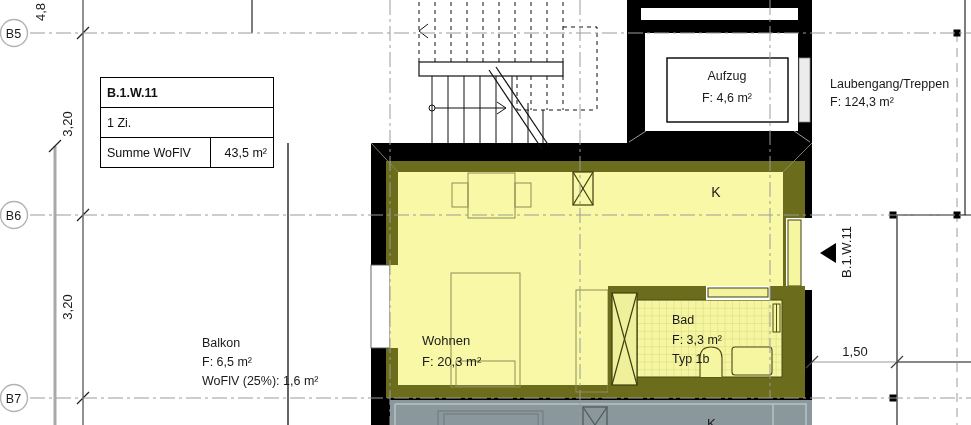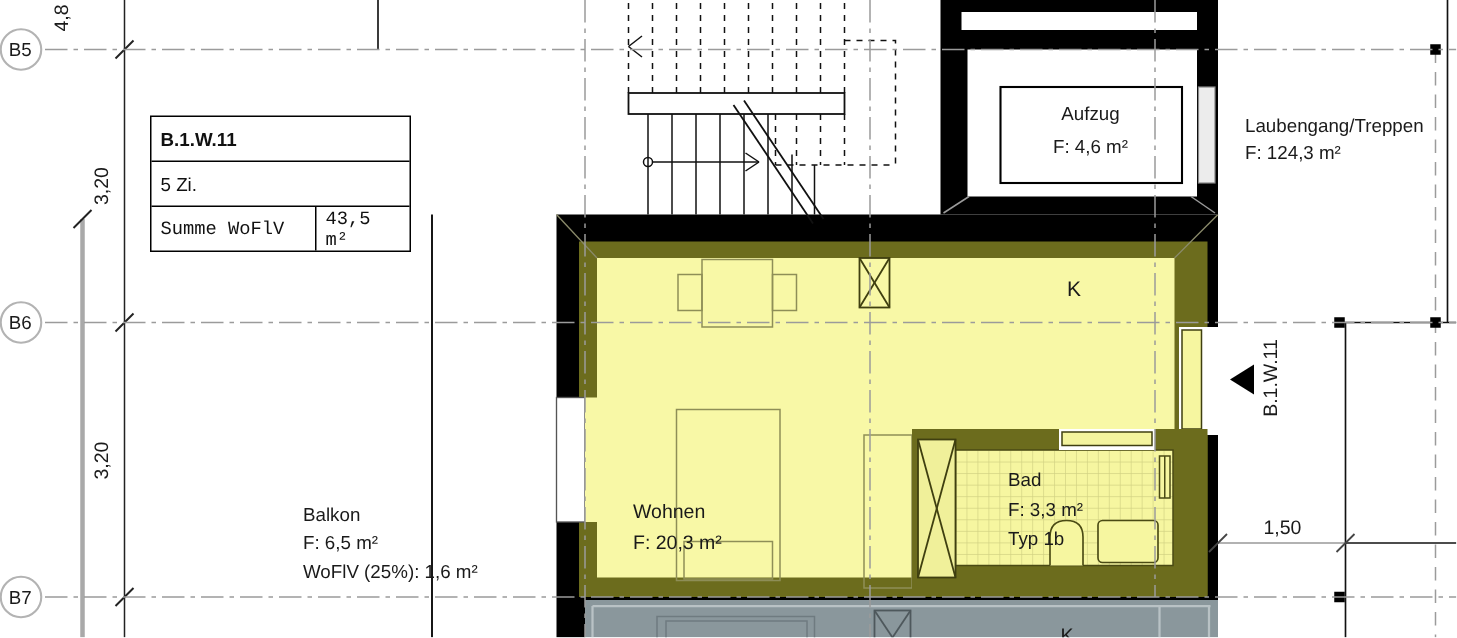--- a/index.html
+++ b/index.html
@@ -5,21 +5,21 @@
   html,body{margin:0;padding:0;background:#fff;}
   .canvas{position:relative;width:971px;height:425px;background:#fff;overflow:hidden;
           font-family:"Liberation Sans", sans-serif;}
   .canvas svg{position:absolute;left:0;top:0;}
   svg text{font-family:"Liberation Sans", sans-serif;fill:#1a1a1a;}
   .legend{position:absolute;left:100px;top:77px;width:172px;background:#fff;
           border:1.6px solid #000;font-size:12.5px;color:#111;}
   .legend .row{padding:0 6px;height:29px;display:flex;align-items:center;border-bottom:1.4px solid #000;}
   .legend .row:last-child{border-bottom:none;}
   .legend .row.title{font-weight:bold;}
-  .legend .split{padding:0;font-family:Liberation Mono, monospace;}
+  .legend .split{padding:0;}
   .legend .cell-l{width:97px;padding:0 6px;border-right:1.4px solid #000;height:100%;display:flex;align-items:center;}
   .legend .cell-r{flex:1;padding:0 6px;height:100%;display:flex;align-items:center;justify-content:flex-end;}
 </style>
 </head>
 <body>
 
 <div class="canvas">
 <svg width="971" height="425" viewBox="0 0 971 425">
   <defs>
     <pattern id="tiles" x="637" y="300" width="7.3" height="7.7" patternUnits="userSpaceOnUse">
@@ -230,20 +230,20 @@
     <polygon points="820,253 836,243 836,263" fill="#000"></polygon>
     <text transform="rotate(-90 851 252)" x="851" y="252" font-size="13" text-anchor="middle">B.1.W.11</text>
   </g>
 </svg>
 
 <div class="legend">
   <div class="row title">
     <span>B.1.W.11</span>
   </div>
   <div class="row">
-    <span>5 Zi.</span>
+    <span>1 Zi.</span>
   </div>
   <div class="row split">
     <span class="cell-l">Summe WoFlV</span>
     <span class="cell-r">43,5 m²</span>
   </div>
 </div>
 </div>
 
 </body></html>

